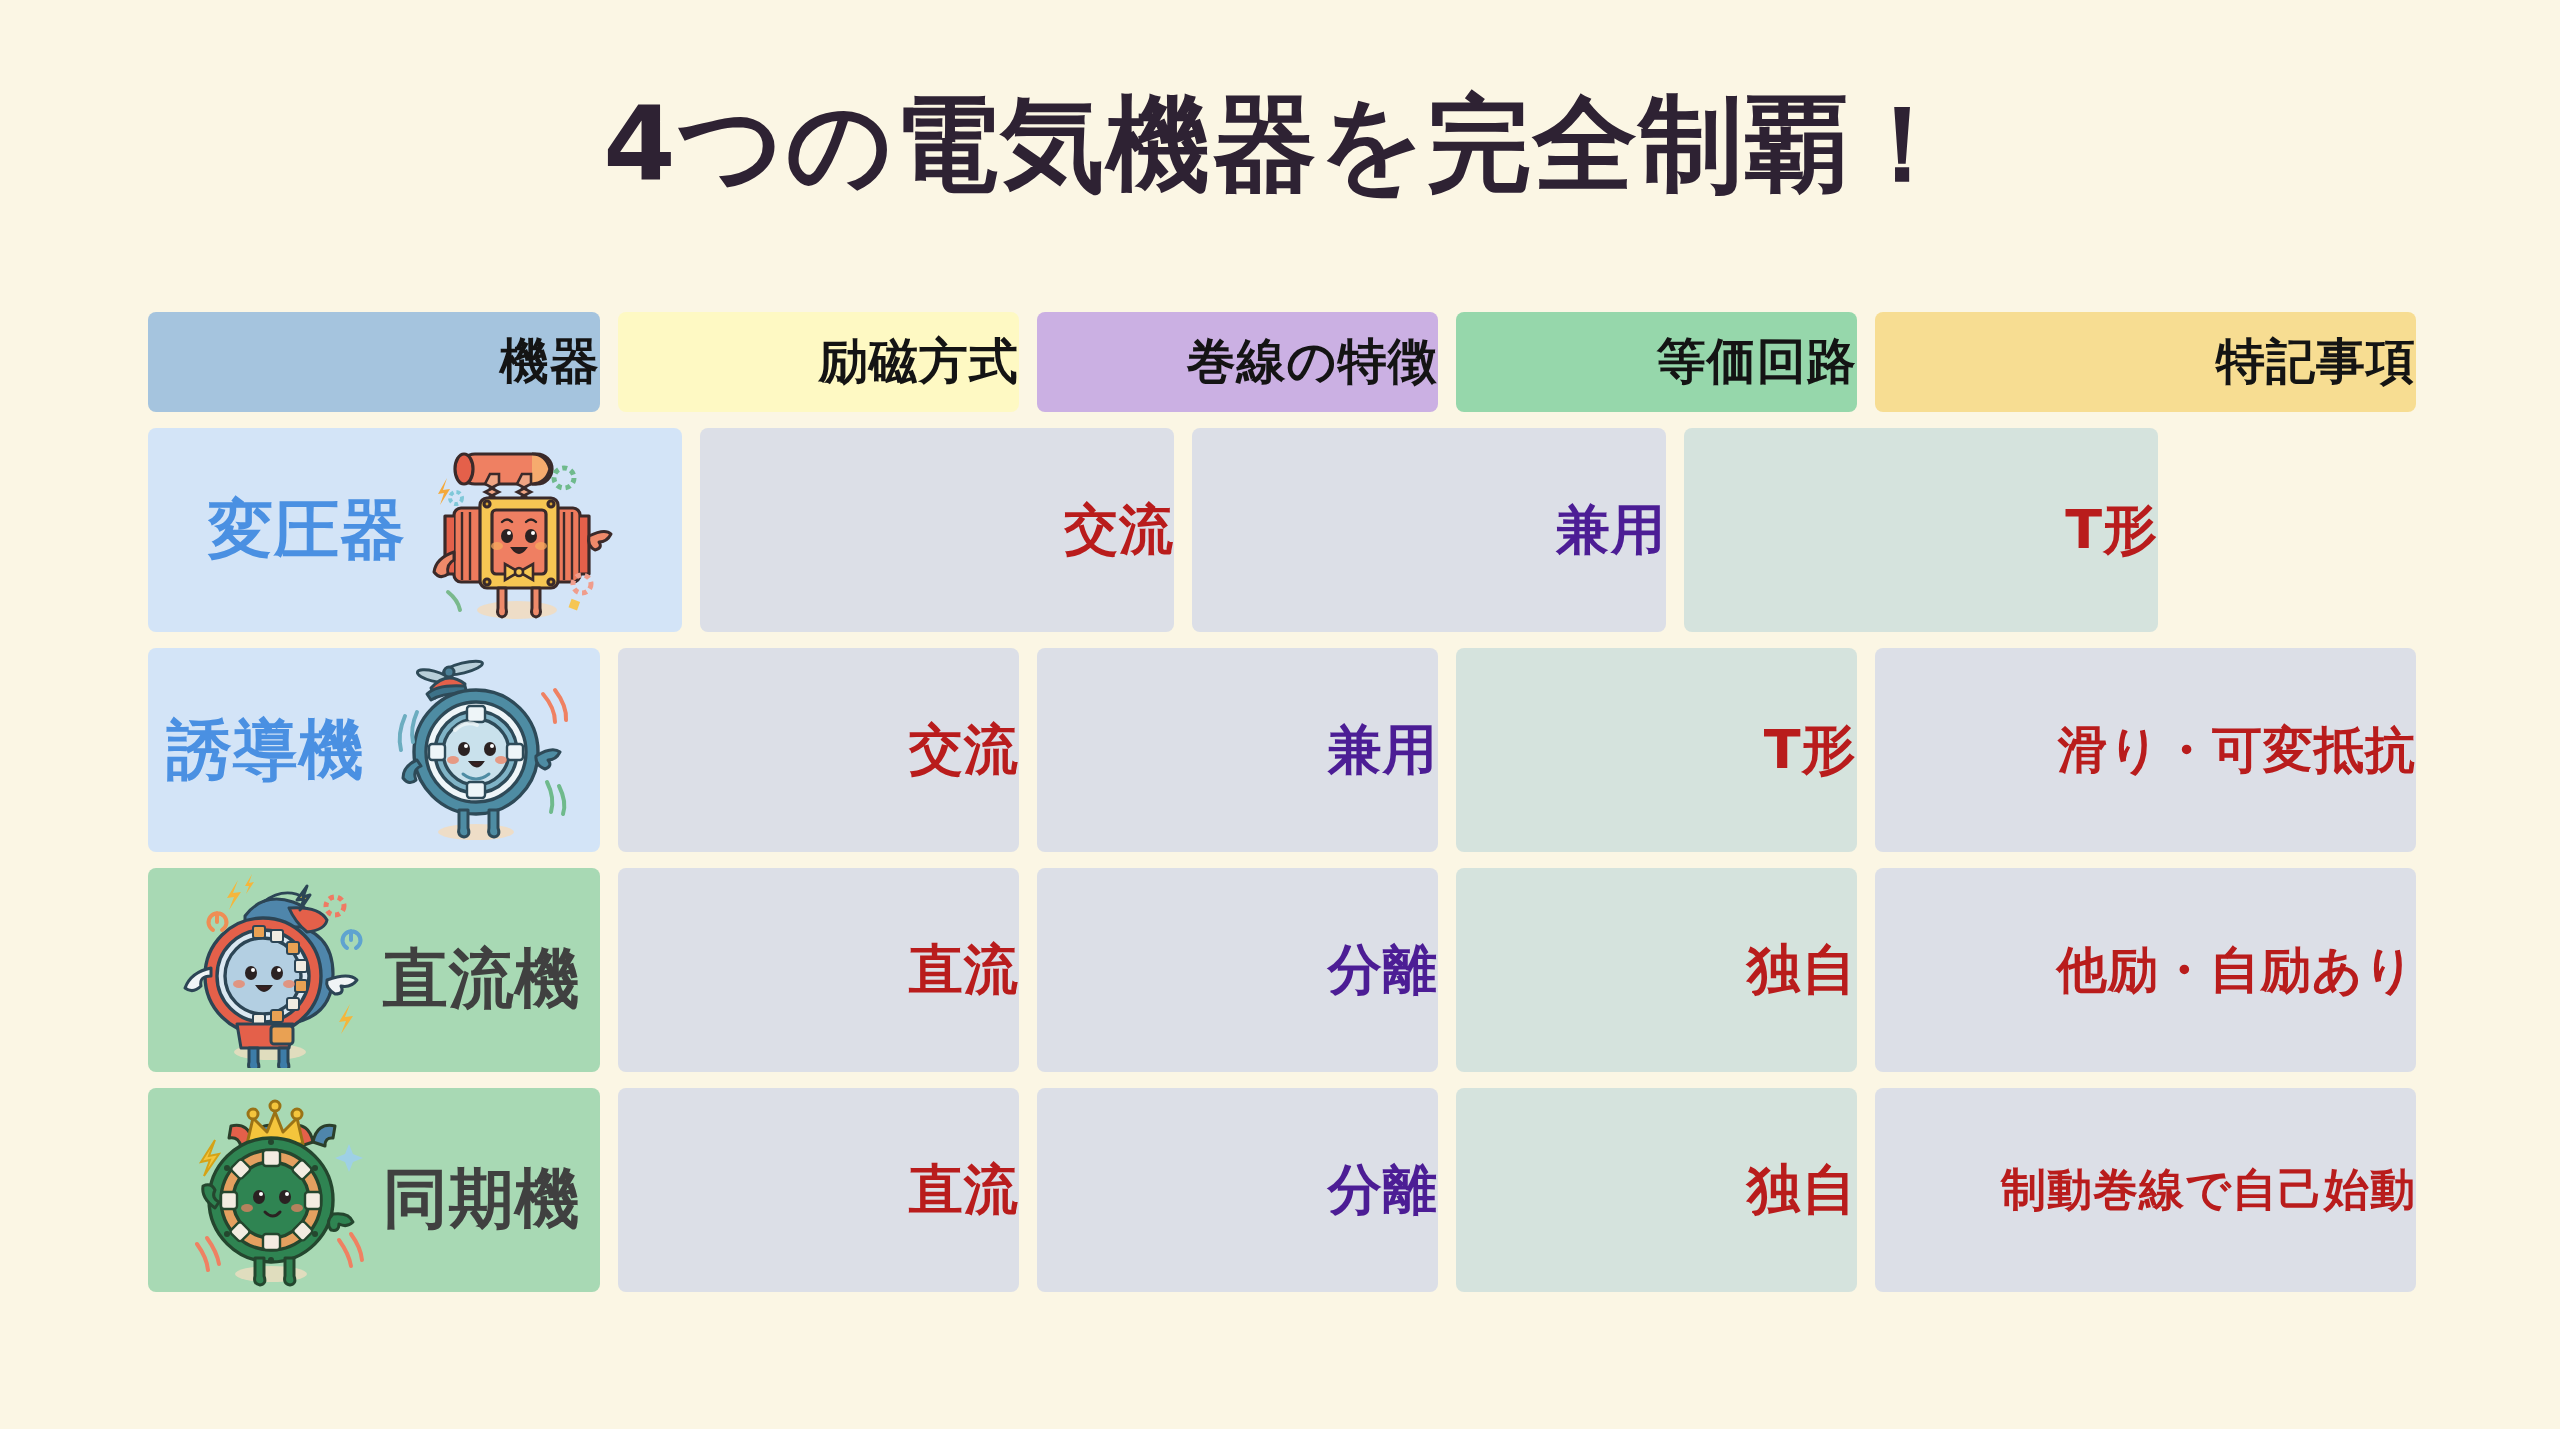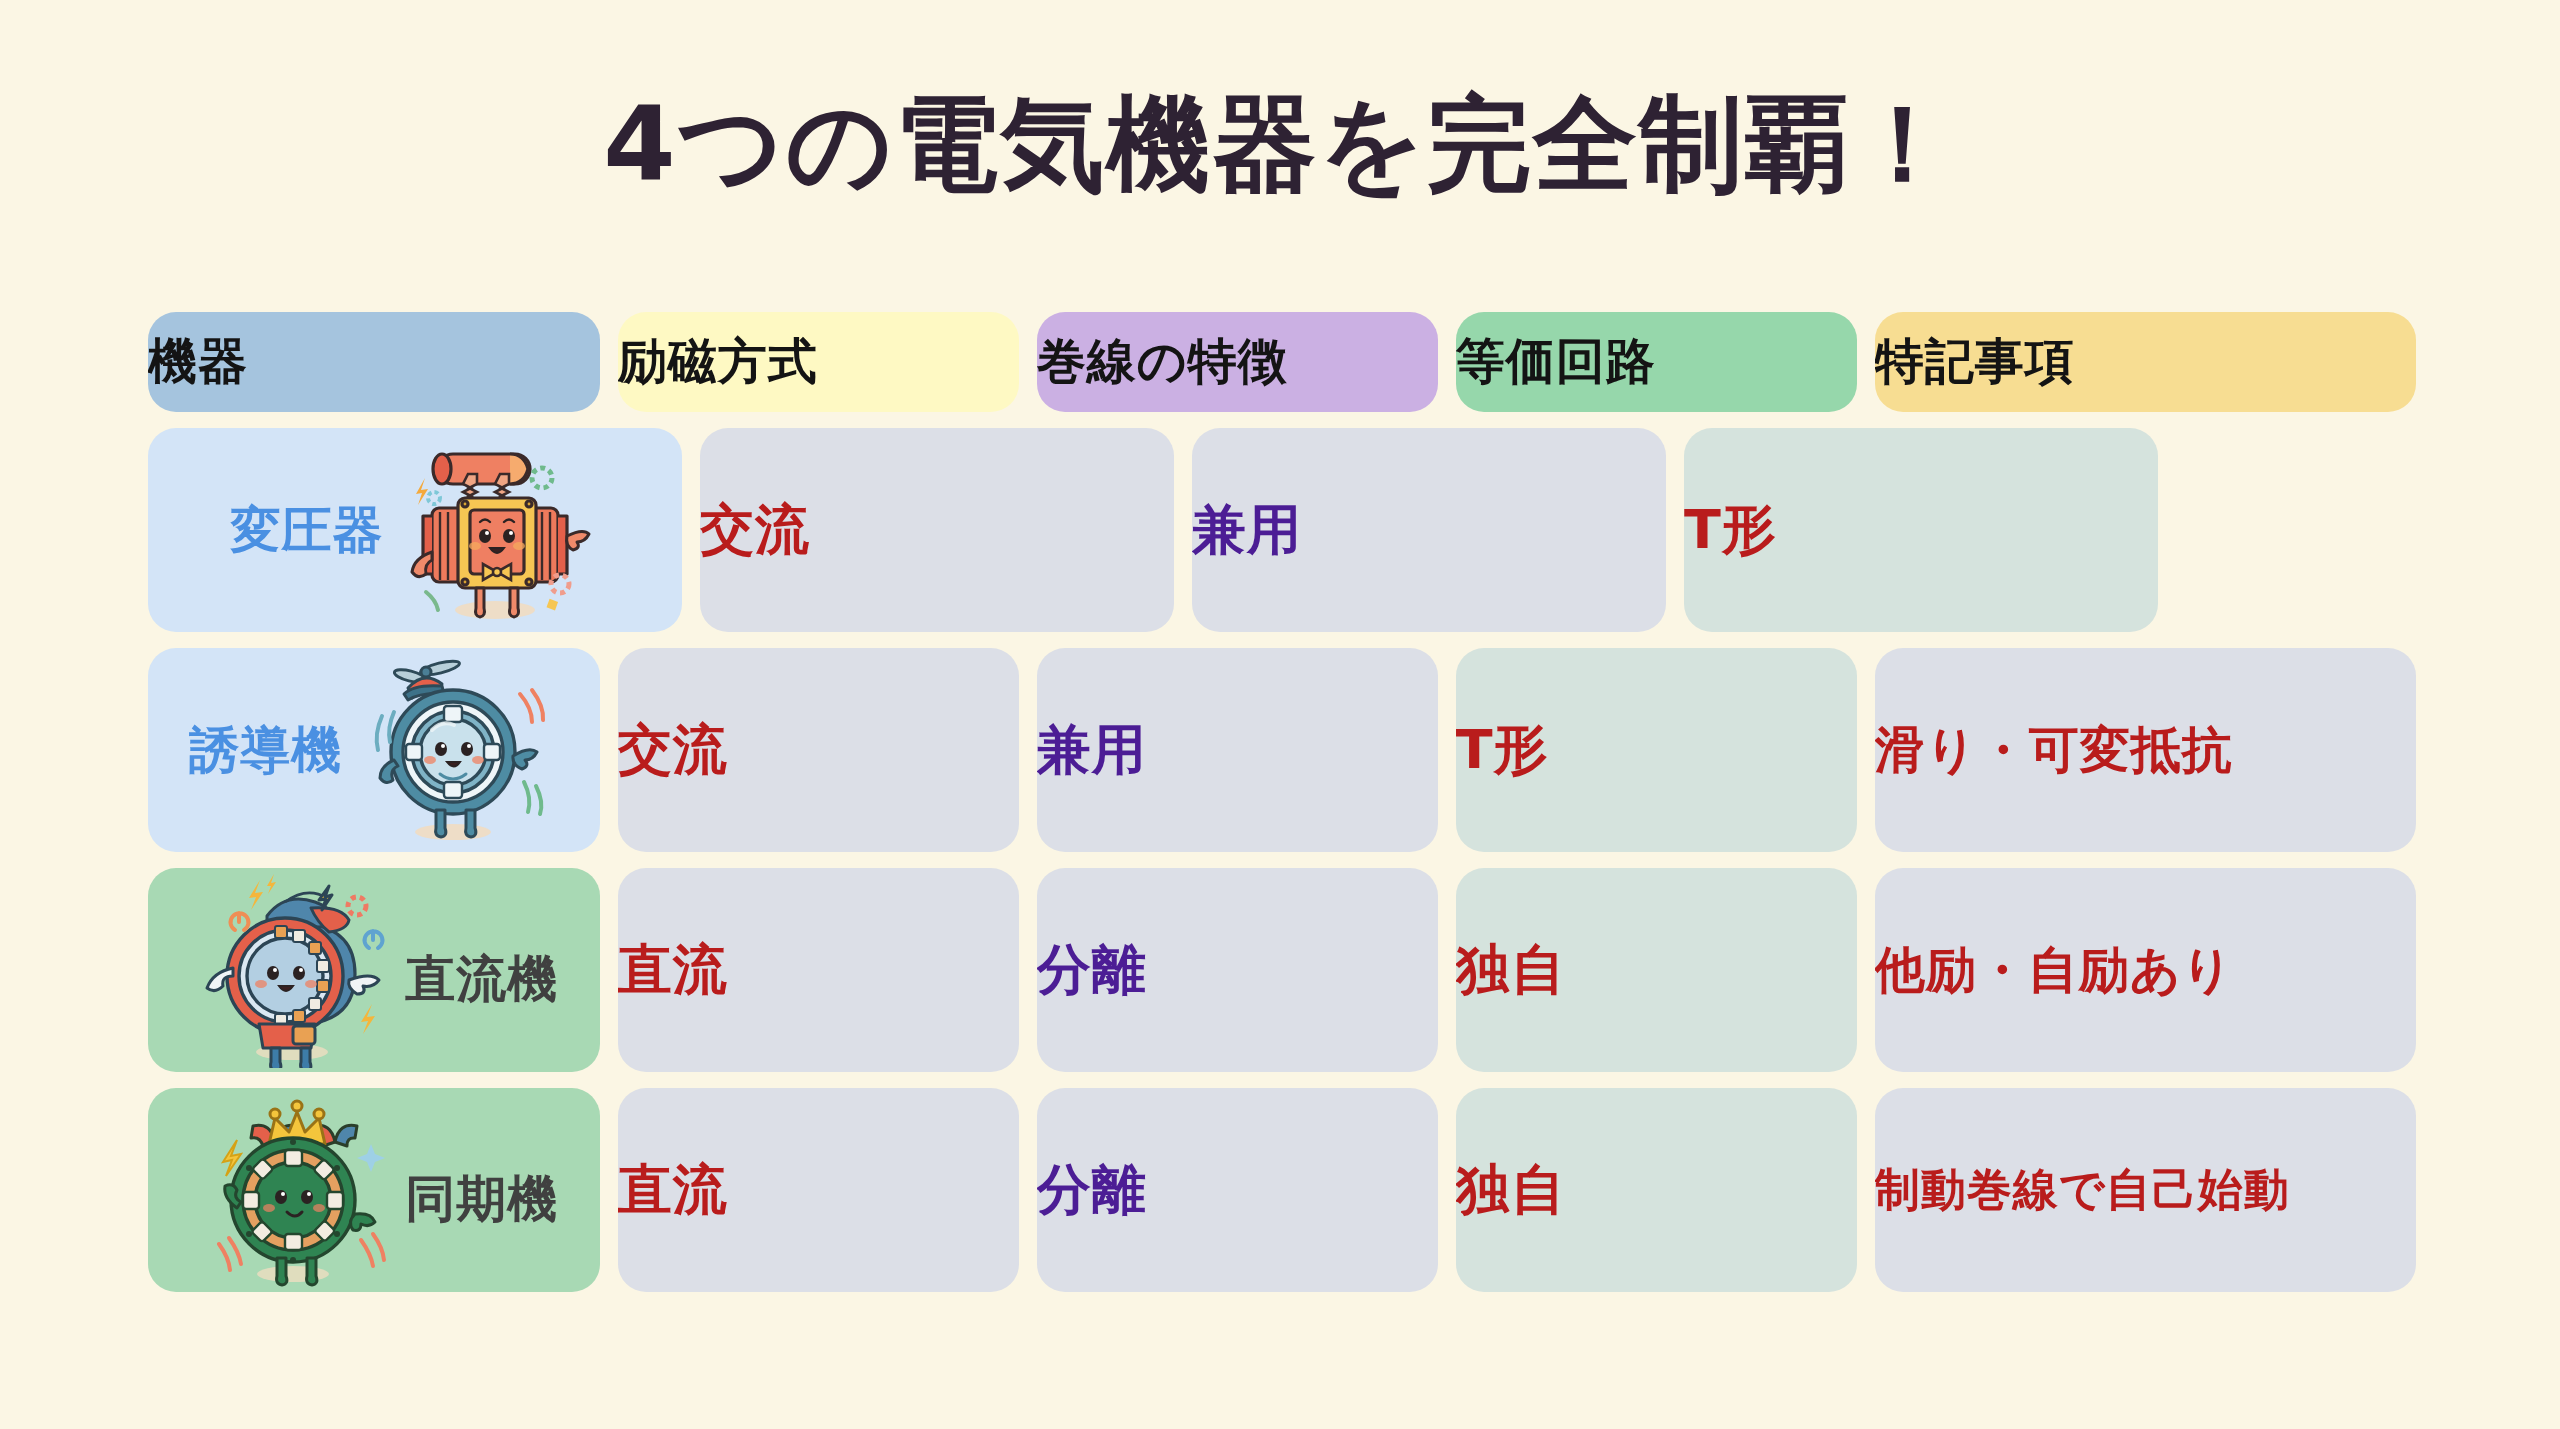--- a/index.html
+++ b/index.html
@@ -52,22 +52,22 @@
     width: 100%;
     gap: 18px;
     margin-bottom: 16px;
   }
   .row:last-child { margin-bottom: 0; }
 
   .cell {
     box-sizing: border-box;
     display: flex;
     align-items: center;
-    justify-content: flex-start;
-    border-radius: 28px;
+    justify-content: flex-end;
+    border-radius: 8px;
     position: relative;
     overflow: hidden;
   }
 
   
   .c-device  { width: 534px; }
   .c-exc     { width: 474px; }
   .c-wind    { width: 474px; }
   .c-circ    { width: 474px; }
   .c-note    { width: 640px; }
@@ -110,21 +110,21 @@
     align-items: center;
     justify-content: center;
     width: 100%;
     height: 100%;
     gap: 6px;
   }
   .c-device.icon-right .inner { flex-direction: row; }
   .c-device.icon-left  .inner { flex-direction: row-reverse; }
 
   .dev-name {
-    font-size: 50px;
+    font-size: 65px;
     font-weight: 900;
     letter-spacing: 1px;
     white-space: nowrap;
   }
   .dev-name.blue  { color: #4a90e2; }
   .dev-name.green { color: #404040; margin-top: 18px; }
 
   .mascot {
     width: 210px;
     height: 196px;

